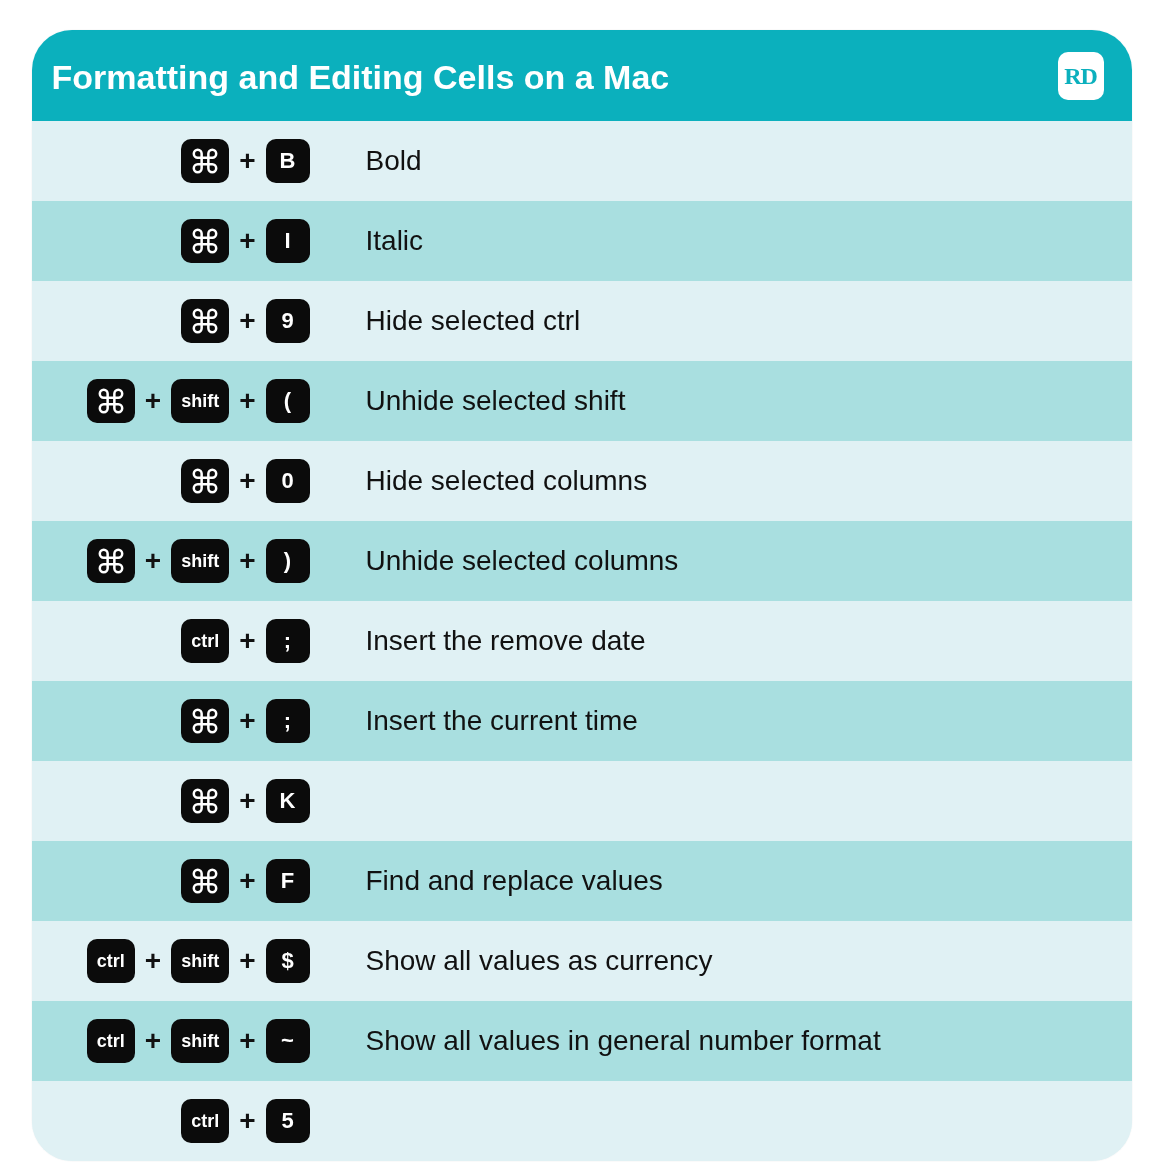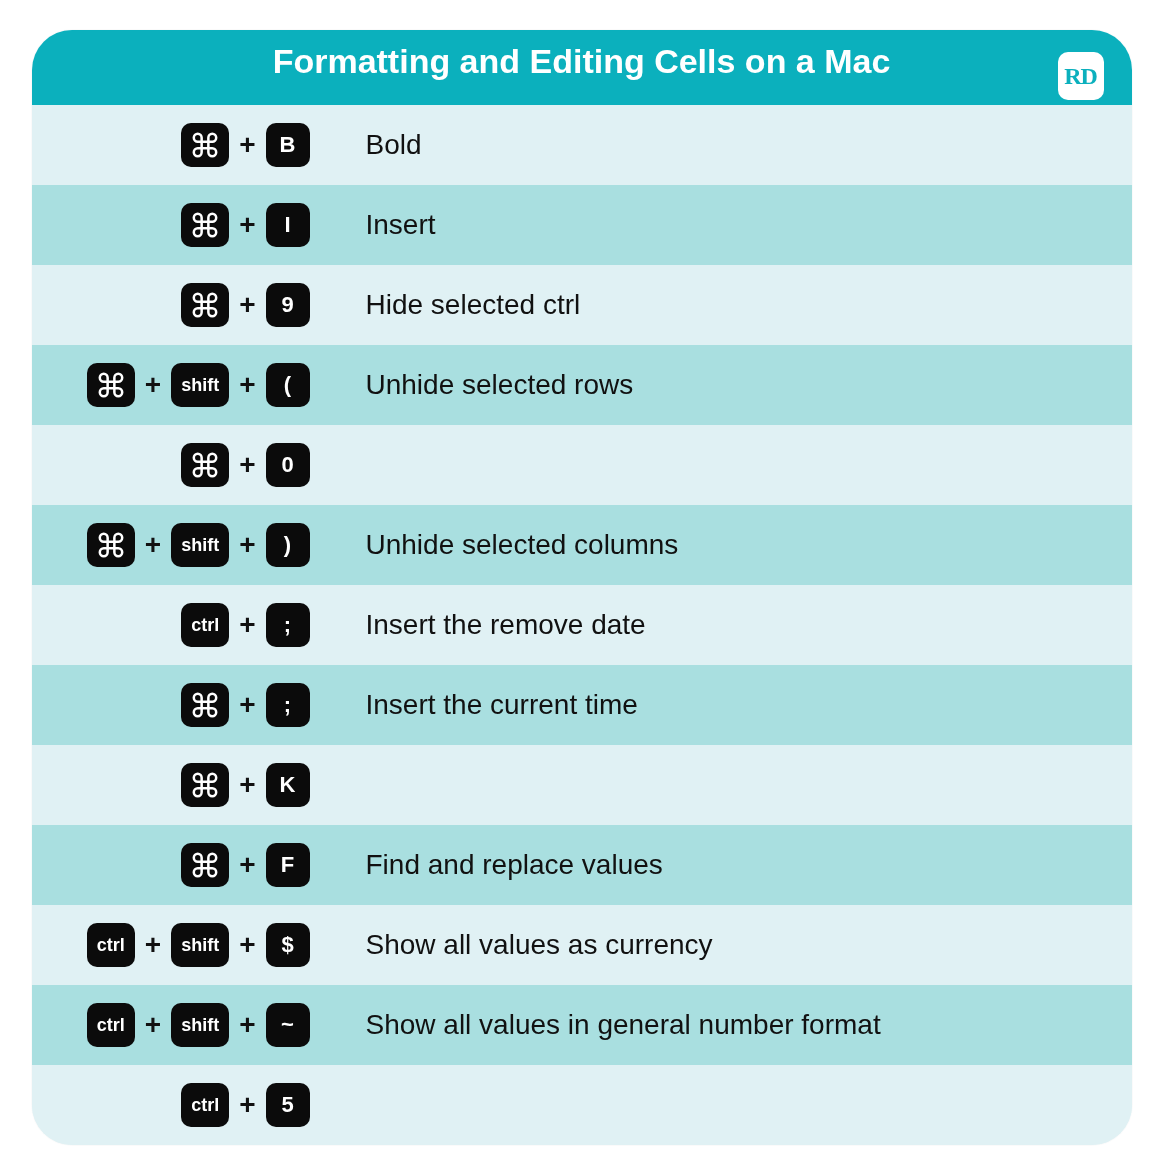--- a/index.html
+++ b/index.html
@@ -15,22 +15,22 @@
     border-radius: 40px;
     overflow: hidden;
     background: #e0f1f4;
     box-shadow: 0 0 0 1px rgba(0,0,0,0.02);
   }
   .header {
     background: #0bb0bd;
     color: #ffffff;
     font-weight: 700;
     font-size: 34px;
-    text-align: center;
-    padding: 12px 20px 24px 20px;
+    text-align: left;
+    padding: 28px 20px 24px 20px;
     position: relative;
   }
   .logo {
     position: absolute;
     right: 28px;
     top: 22px;
     width: 46px;
     height: 48px;
     background: #ffffff;
     border-radius: 10px;
@@ -129,21 +129,21 @@
     M38 38 V24 A14 14 0 1 0 24 38 H38
     M62 38 H76 A14 14 0 1 0 62 24 V38
     M62 62 V76 A14 14 0 1 0 76 62 H62
     M38 62 H24 A14 14 0 1 0 38 76 V62
   " fill="none" stroke="#ffffff" stroke-width="9" stroke-linecap="round" stroke-linejoin="round"></path>
 </svg>
           </span>
           <span class="plus">+</span>
           <span class="key">I</span>
         </div>
-        <div class="desc">Insert</div>
+        <div class="desc">Italic</div>
       </div>
       <div class="row light">
         <div class="keys">
           <span class="key icon">
 <svg viewBox="0 0 100 100" xmlns="http://www.w3.org/2000/svg">
   <path d="
     M38 38 H62 V62 H38 Z
     M38 38 V24 A14 14 0 1 0 24 38 H38
     M62 38 H76 A14 14 0 1 0 62 24 V38
     M62 62 V76 A14 14 0 1 0 76 62 H62
@@ -167,38 +167,39 @@
     M62 62 V76 A14 14 0 1 0 76 62 H62
     M38 62 H24 A14 14 0 1 0 38 76 V62
   " fill="none" stroke="#ffffff" stroke-width="9" stroke-linecap="round" stroke-linejoin="round"></path>
 </svg>
           </span>
           <span class="plus">+</span>
           <span class="key word">shift</span>
           <span class="plus">+</span>
           <span class="key">(</span>
         </div>
-        <div class="desc">Unhide selected rows</div>
+        <div class="desc">Unhide selected shift</div>
       </div>
       <div class="row light">
         <div class="keys">
           <span class="key icon">
 <svg viewBox="0 0 100 100" xmlns="http://www.w3.org/2000/svg">
   <path d="
     M38 38 H62 V62 H38 Z
     M38 38 V24 A14 14 0 1 0 24 38 H38
     M62 38 H76 A14 14 0 1 0 62 24 V38
     M62 62 V76 A14 14 0 1 0 76 62 H62
     M38 62 H24 A14 14 0 1 0 38 76 V62
   " fill="none" stroke="#ffffff" stroke-width="9" stroke-linecap="round" stroke-linejoin="round"></path>
 </svg>
           </span>
           <span class="plus">+</span>
           <span class="key">0</span>
         </div>
+        <div class="desc">Hide selected columns</div>
       </div>
       <div class="row dark">
         <div class="keys">
           <span class="key icon">
 <svg viewBox="0 0 100 100" xmlns="http://www.w3.org/2000/svg">
   <path d="
     M38 38 H62 V62 H38 Z
     M38 38 V24 A14 14 0 1 0 24 38 H38
     M62 38 H76 A14 14 0 1 0 62 24 V38
     M62 62 V76 A14 14 0 1 0 76 62 H62

